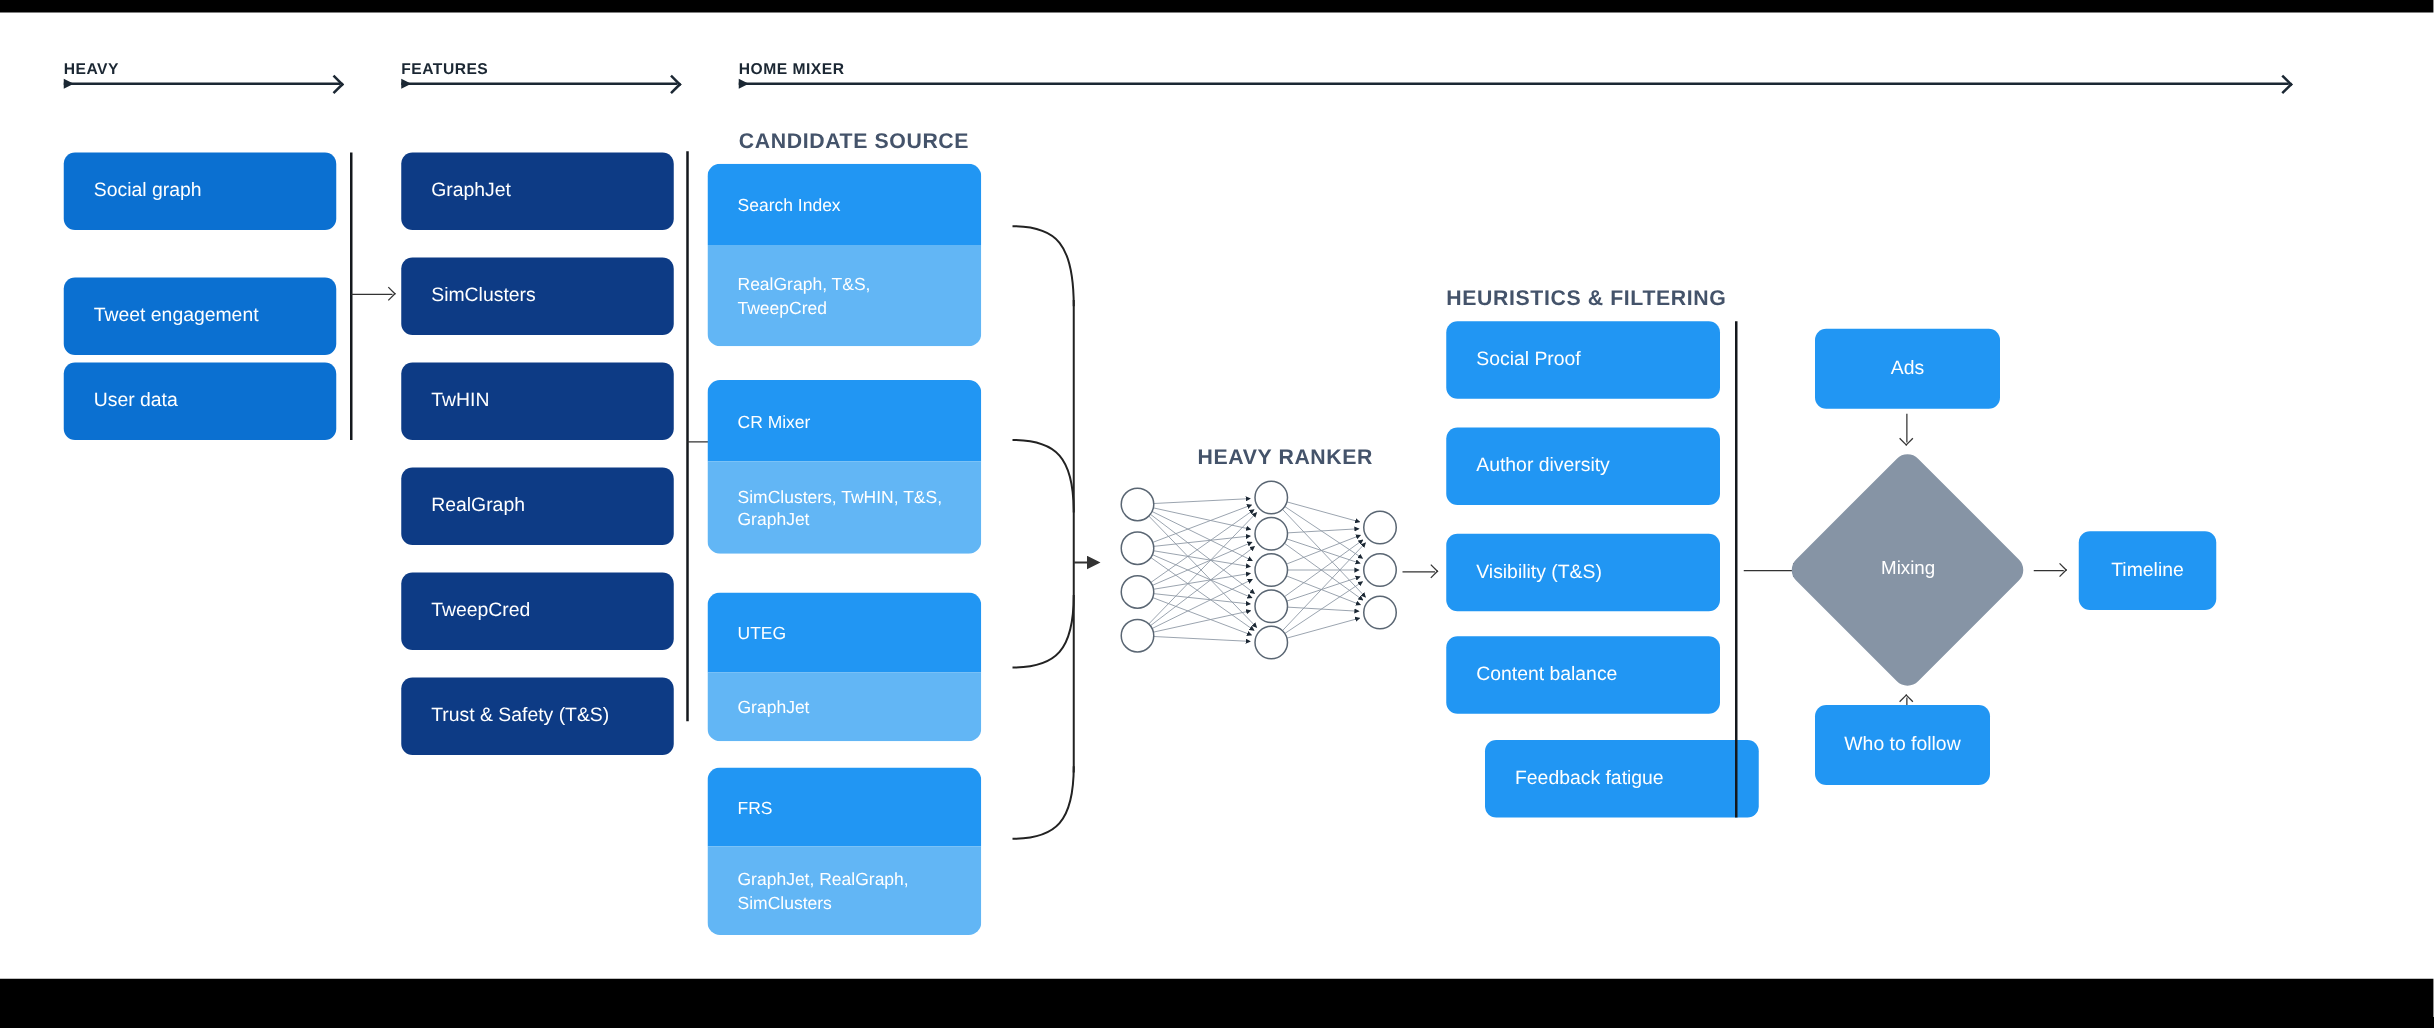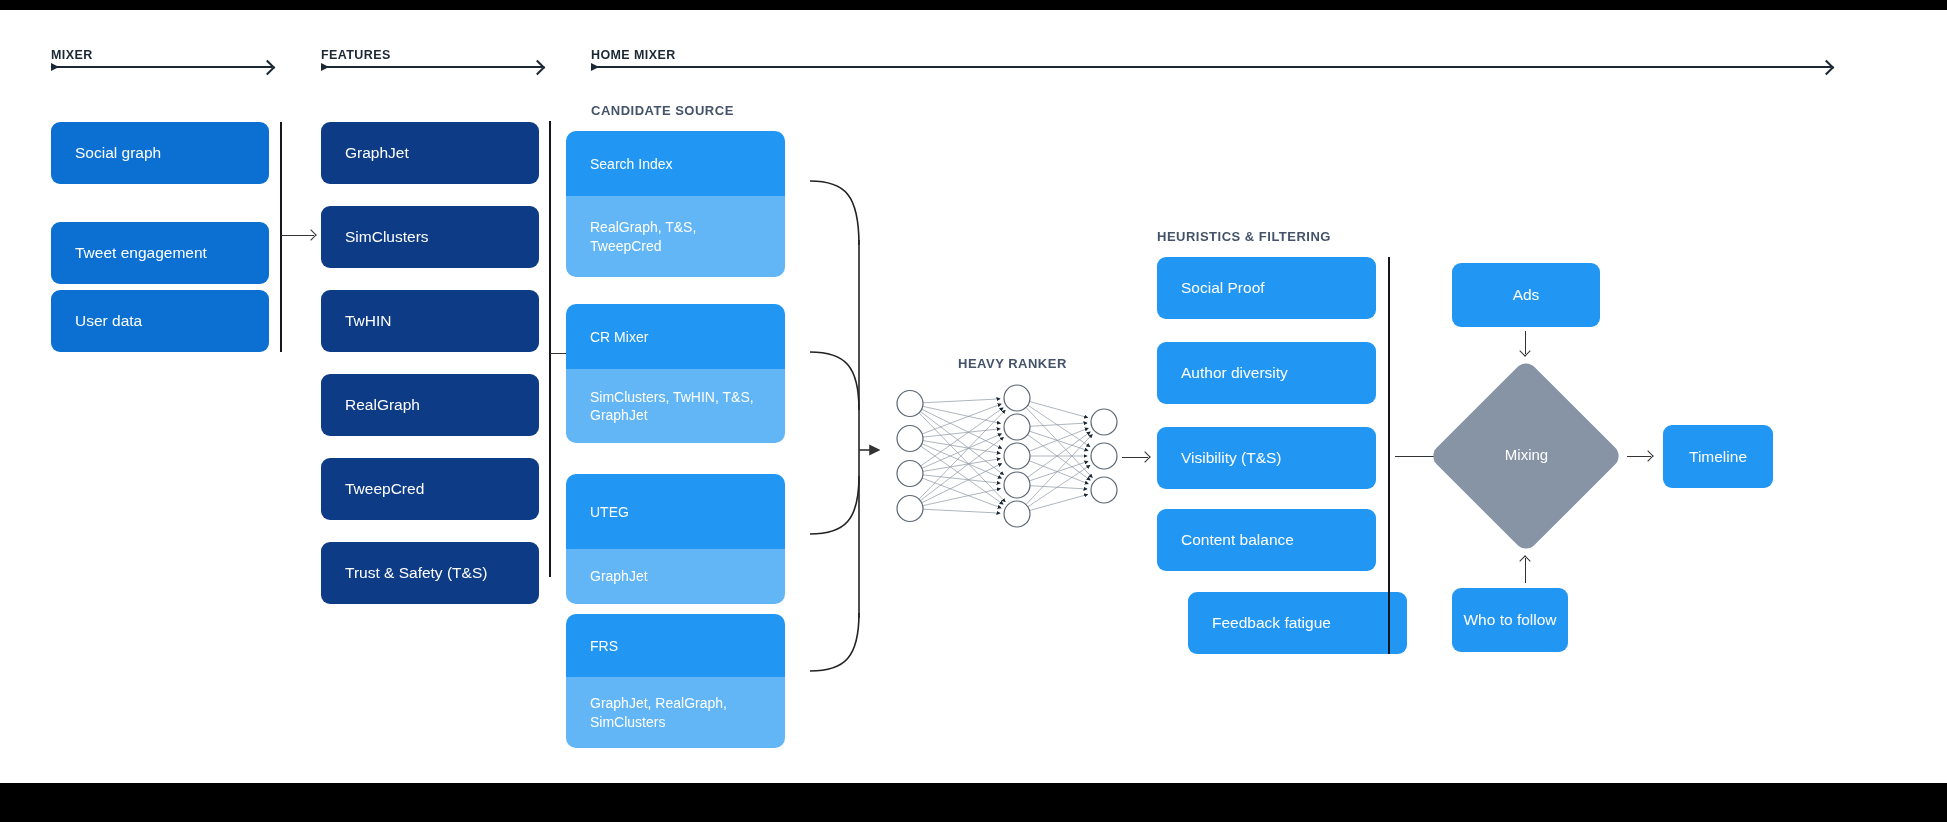--- a/index.html
+++ b/index.html
@@ -4,21 +4,21 @@
 <style>
   html,body{margin:0;padding:0;background:#fff;}
   .canvas{position:relative;width:1947px;height:822px;background:#fff;overflow:hidden;
           font-family:"Liberation Sans",sans-serif;}
   .bar{position:absolute;left:0;width:1947px;background:#000;}
   .bar.top{top:0;height:10px;}
   .bar.bottom{top:783px;height:39px;}
 
   
   .sec-dark{position:absolute;font-size:12.5px;font-weight:bold;color:var(--axis,#1b2733);letter-spacing:.4px;}
-  .sec-gray{position:absolute;font-size:13px;font-weight:bold;color:#44536a;letter-spacing:.5px;}
+  .sec-gray{position:absolute;font-size:17px;font-weight:bold;color:#44536a;letter-spacing:.5px;}
 
   
   .haxis{position:absolute;height:0;border-top:2px solid var(--axis,#1b2733);}
   .haxis::before{content:"";position:absolute;left:0;top:-5px;width:0;height:0;
     border-left:8px solid var(--axis,#1b2733);border-top:4px solid transparent;border-bottom:4px solid transparent;}
   .haxis::after{content:"";position:absolute;right:-1px;top:-6px;width:9px;height:9px;
     border-top:2px solid var(--axis,#1b2733);border-right:2px solid var(--axis,#1b2733);transform:rotate(45deg);}
 
   
   .arr-r{position:absolute;height:0;border-top:1.6px solid var(--arrow,#333);}
@@ -56,21 +56,21 @@
   .overlay{position:absolute;left:0;top:0;pointer-events:none;}
 </style>
 </head>
 <body>
 
 <div class="canvas">
 
   <div class="bar top"></div>
   <div class="bar bottom"></div>
 
-  <div class="sec-dark" style="left:51px;top:48px;">MIXER</div>
+  <div class="sec-dark" style="left:51px;top:48px;">HEAVY</div>
   <div class="haxis" style="left:51px;top:66px;width:221px;"></div>
 
   <div class="sec-dark" style="left:321px;top:48px;">FEATURES</div>
   <div class="haxis" style="left:321px;top:66px;width:221px;"></div>
 
   <div class="sec-dark" style="left:591px;top:48px;">HOME MIXER</div>
   <div class="haxis" style="left:591px;top:66px;width:1240px;"></div>
 
   <div class="pill data-pill" style="left:51px;top:122px;">Social graph</div>
   <div class="pill data-pill" style="left:51px;top:206px;margin-top:16px;">Tweet engagement</div>
@@ -95,21 +95,21 @@
     <div class="cand-head" style="height:65px;">Search Index</div>
     <div class="cand-sub" style="height:81px;">RealGraph, T&amp;S, TweepCred</div>
   </div>
 
   <div class="cand" style="top:304px;">
     <div class="cand-head" style="height:65px;">CR Mixer</div>
     <div class="cand-sub" style="height:74px;">SimClusters, TwHIN, T&amp;S, GraphJet</div>
   </div>
 
   <div class="cand" style="top:474px;">
-    <div class="cand-head" style="height:75px;">UTEG</div>
+    <div class="cand-head" style="height:64px;">UTEG</div>
     <div class="cand-sub" style="height:55px;">GraphJet</div>
   </div>
 
   <div class="cand" style="top:614px;">
     <div class="cand-head" style="height:63px;">FRS</div>
     <div class="cand-sub" style="height:71px;">GraphJet, RealGraph, SimClusters</div>
   </div>
 
   <div class="sec-gray" style="left:958px;top:356px;">HEAVY RANKER</div>
 
@@ -194,18 +194,18 @@
   <div class="vline" style="left:1388px;top:257px;height:397px;"></div>
   <div class="arr-r" style="left:1395px;top:456px;width:43px;"></div>
 
   <div class="pill center-pill" style="left:1452px;top:263px;width:148px;height:64px;">Ads</div>
   <div class="arr-d" style="left:1525px;top:331px;height:23px;"></div>
 
   <div class="diamond"></div>
   <div class="diamond-label">Mixing</div>
 
   <div class="arr-u" style="left:1525px;top:558px;height:25px;"></div>
-  <div class="pill center-pill" style="left:1452px;top:588px;width:116px;height:64px;">Who to follow</div>
+  <div class="pill center-pill" style="left:1452px;top:564px;width:140px;height:64px;">Who to follow</div>
 
   <div class="arr-r" style="left:1627px;top:456px;width:24px;"></div>
   <div class="pill center-pill" style="left:1663px;top:425px;width:110px;height:63px;">Timeline</div>
 
 </div>
 
 </body></html>

